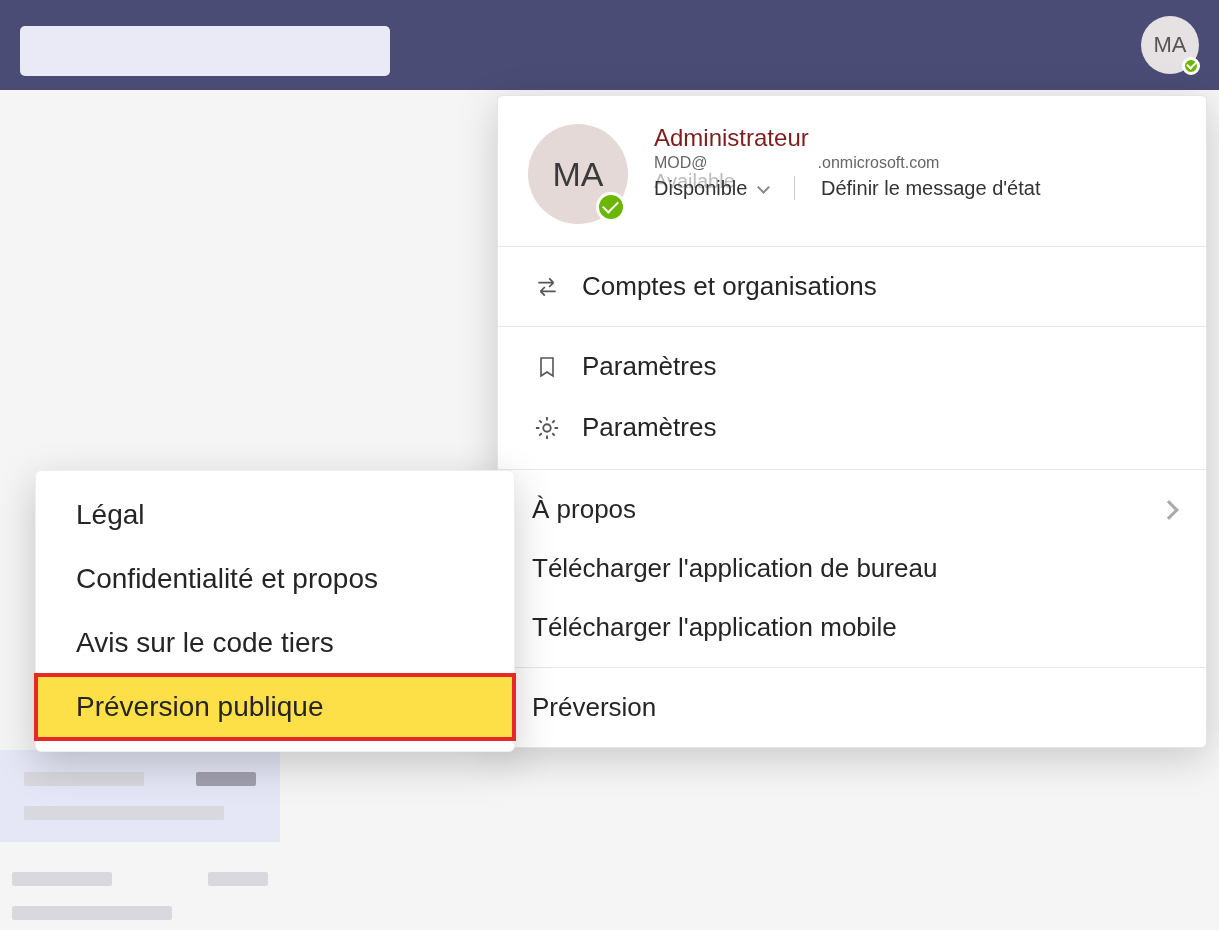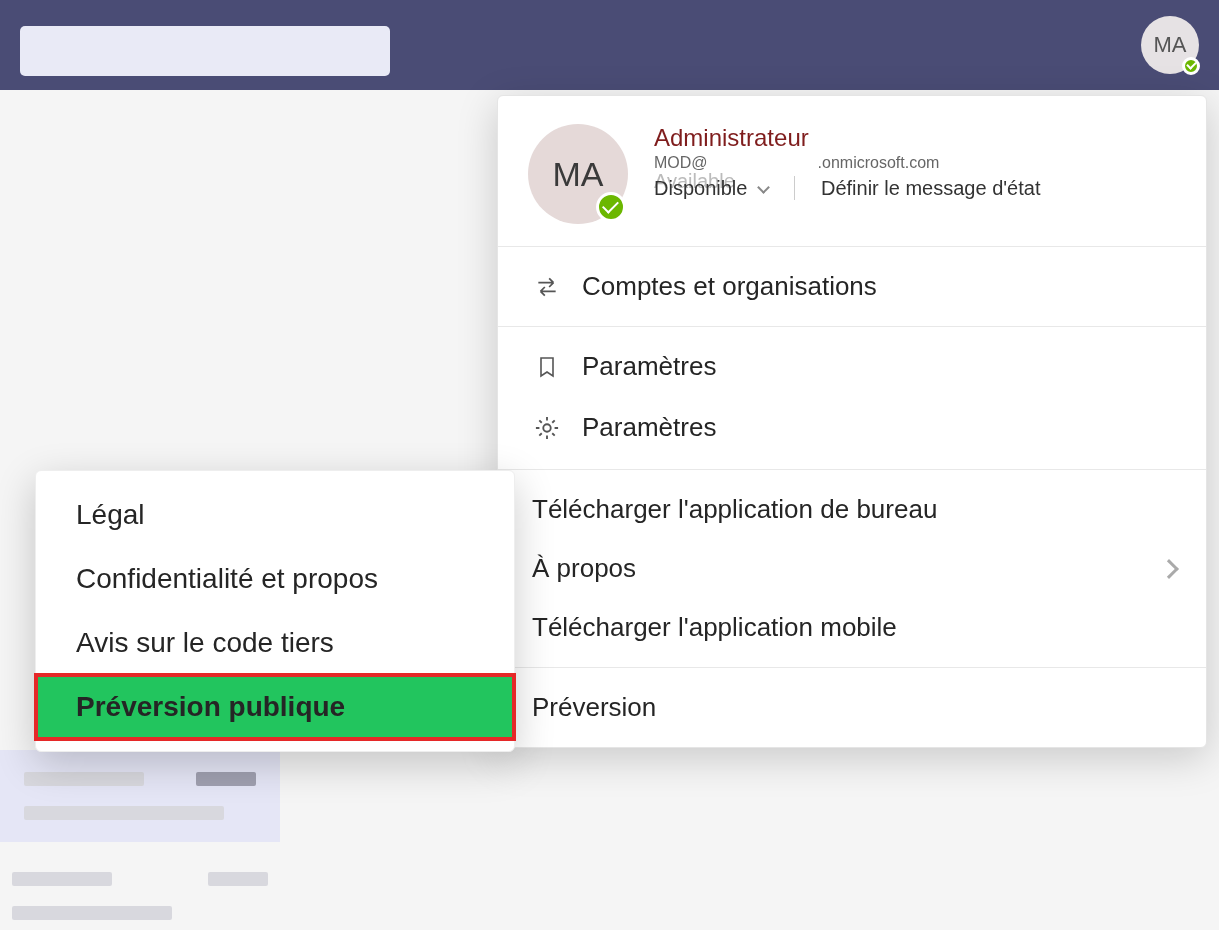--- a/index.html
+++ b/index.html
@@ -197,26 +197,25 @@
       padding: 12px 0;
       border: 1px solid #eee;
     }
     .sub-item {
       padding: 16px 40px;
       font-size: 28px;
       color: #252525;
       cursor: pointer;
     }
     .sub-item.highlight {
-      background: #22c55e;
+      background: #fde047;
       outline: 4px solid #e52828;
       outline-offset: -2px;
       position: relative;
       z-index: 1;
-      font-weight: bold;
     }
     .bg-skel {
       position: absolute;
       left: 0;
       top: 750px;
       width: 280px;
     }
     .bg-skel .row {
       display: flex;
       gap: 10px;
@@ -309,25 +308,25 @@
             <path d="M12 2.5v3M12 18.5v3M21.5 12h-3M5.5 12h-3M18.6 5.4l-2.1 2.1M7.5 16.5l-2.1 2.1M18.6 18.6l-2.1-2.1M7.5 7.5 5.4 5.4"></path>
           </svg>
       </span>
       <span>Paramètres</span>
     </div>
   </div>
   <div class="hr"></div>
 
   <div class="menu-section">
     <div class="menu-item">
-      <span>Télécharger l'application de bureau</span>
-    </div>
-    <div class="menu-item">
       <span>À propos</span>
       <span class="chev-r"></span>
+    </div>
+    <div class="menu-item">
+      <span>Télécharger l'application de bureau</span>
     </div>
     <div class="menu-item">
       <span>Télécharger l'application mobile</span>
     </div>
   </div>
   <div class="hr"></div>
 
   <div class="menu-section">
     <div class="menu-item">
       <span>Préversion</span>

